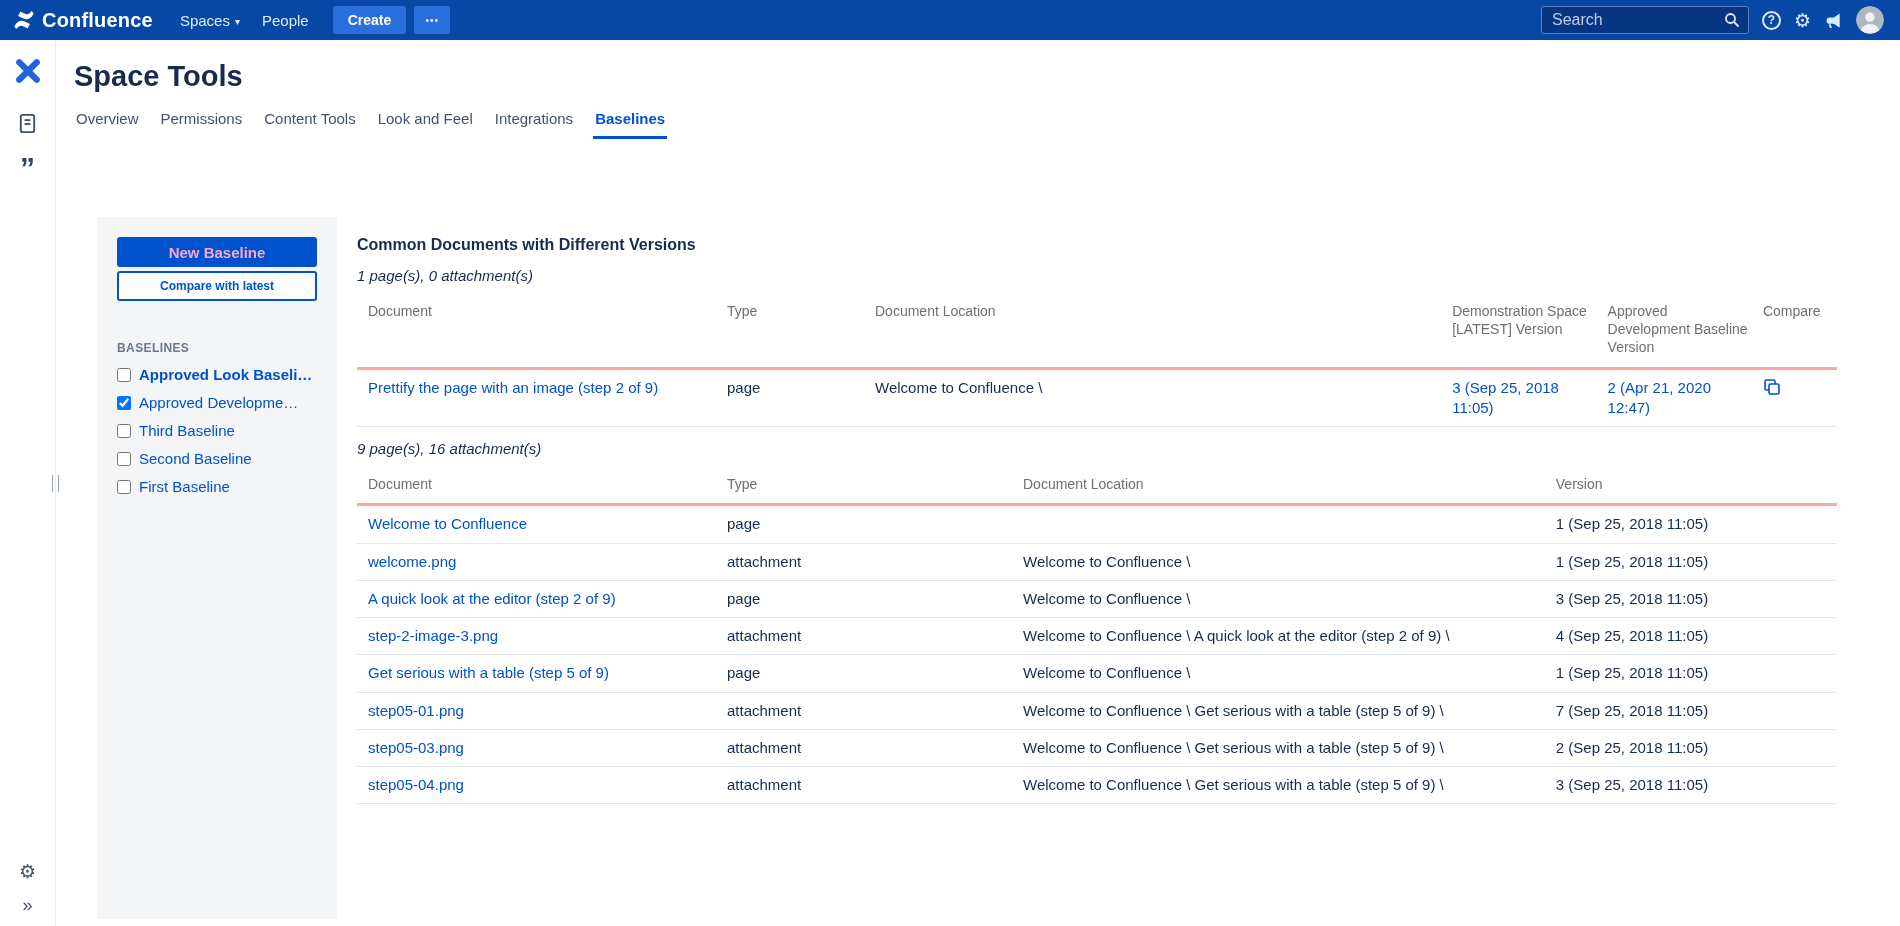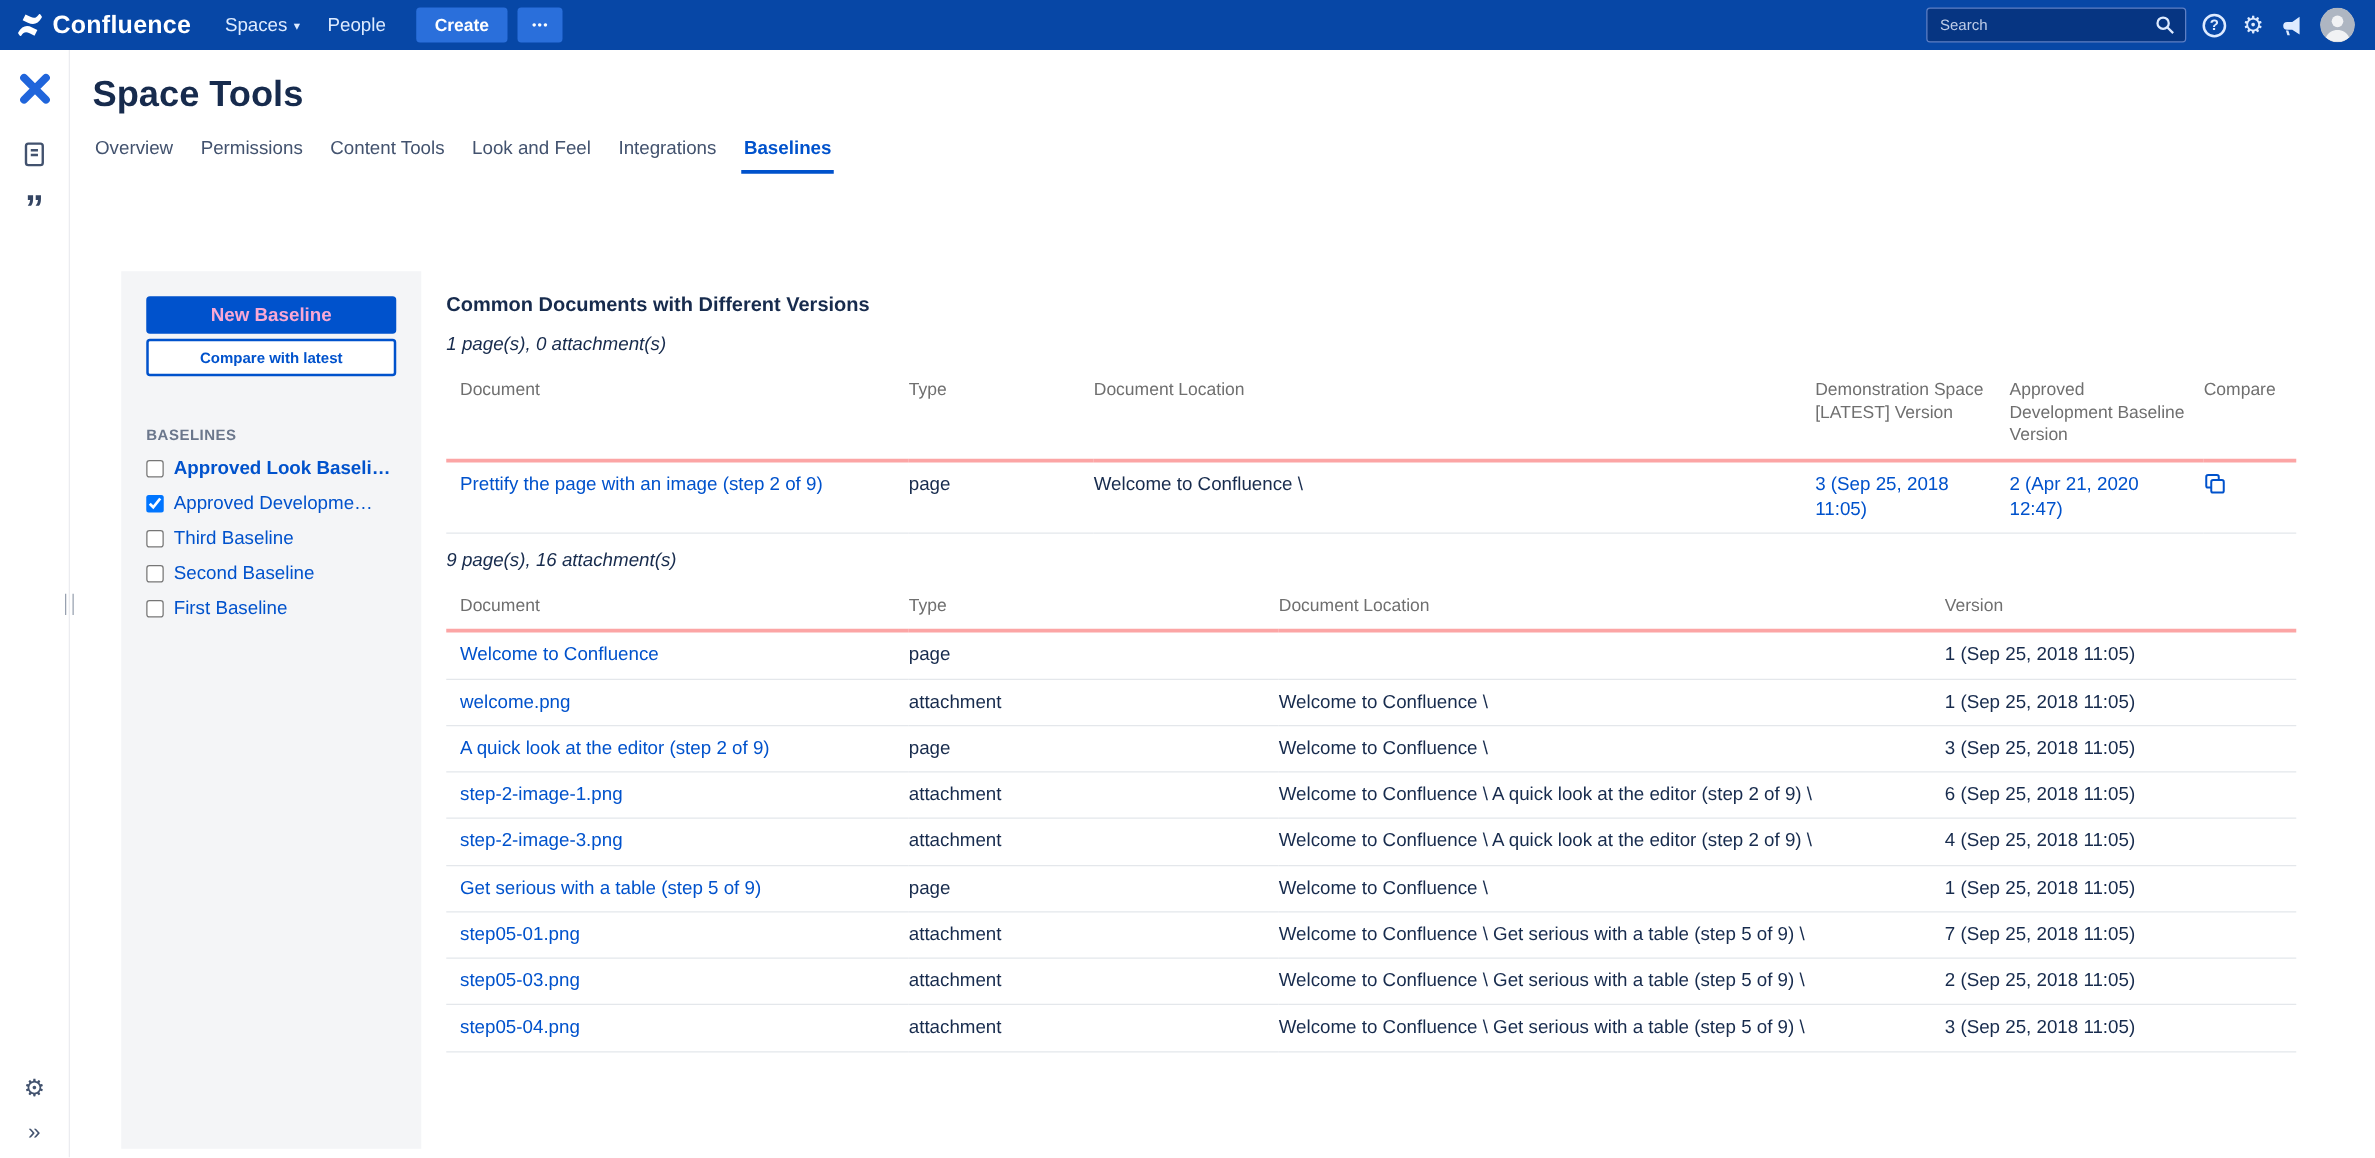--- a/index.html
+++ b/index.html
@@ -20,21 +20,21 @@
   .topnav{height:40px;background:var(--nav-bg);display:flex;align-items:center;padding:0 16px 0 12px;}
   .logo{display:flex;align-items:center;gap:6px;color:#fff;margin-right:16px;cursor:pointer;}
   .logo-text{font-size:20px;font-weight:600;letter-spacing:.2px;}
   .nav-menu{display:flex;align-items:center;height:40px;}
   .nav-item{display:flex;align-items:center;gap:5px;color:#DEEBFF;font-size:15px;padding:0 11px;height:40px;text-decoration:none;cursor:pointer;text-align:right;}
   .chev{font-size:10px;margin-top:2px;}
   .create-btn{margin-left:8px;height:28px;padding:0 15px;border:none;border-radius:3px;background:var(--create-btn);color:#fff;font-weight:bold;font-size:14px;font-family:inherit;cursor:pointer;}
   .more-btn{margin-left:8px;height:28px;width:36px;border:none;border-radius:3px;background:var(--create-btn);color:#fff;font-size:10px;letter-spacing:1px;font-family:inherit;cursor:pointer;padding:0;}
   .topnav-right{margin-left:auto;display:flex;align-items:center;gap:13px;}
   .search-box{display:flex;align-items:center;width:208px;height:28px;background:rgba(6,32,86,0.45);border:1px solid #5E7FC4;border-radius:3px;padding:0 8px;}
-  .search-input{flex:1;min-width:0;background:transparent;border:none;outline:none;color:#fff;font-size:12px;font-family:inherit;}
+  .search-input{flex:1;min-width:0;background:transparent;border:none;outline:none;color:#fff;font-size:16px;font-family:inherit;}
   .search-input::placeholder{color:#BFCDE8;}
   .icon-btn{background:none;border:none;padding:0;cursor:pointer;display:flex;align-items:center;justify-content:center;}
   .help-badge{width:19px;height:19px;border:2px solid #DEEBFF;border-radius:50%;color:#DEEBFF;font-size:12px;font-weight:bold;display:flex;align-items:center;justify-content:center;}
   .gear-glyph{color:#DEEBFF;font-size:19px;line-height:1;}
   .avatar{width:28px;height:28px;border-radius:50%;overflow:hidden;display:block;}
 
   
   .app{display:flex;height:886px;}
   .left-rail{width:56px;flex:none;border-right:1px solid #EBECF0;display:flex;flex-direction:column;align-items:center;padding:16px 0 12px;background:#fff;}
   .rail-logo{width:32px;height:32px;margin-bottom:24px;cursor:pointer;background:none;border:none;padding:0;}
@@ -322,26 +322,20 @@
                 <td><span>1 (Sep 25, 2018 11:05)</span></td>
               </tr>
 
               <tr>
                 <td><a class="doc-link">A quick look at the editor (step 2 of 9)</a></td>
                 <td><span>page</span></td>
                 <td><span>Welcome to Confluence \</span></td>
                 <td><span>3 (Sep 25, 2018 11:05)</span></td>
               </tr>
 
-              <tr>
-                <td><a class="doc-link">step-2-image-1.png</a></td>
-                <td><span>attachment</span></td>
-                <td><span>Welcome to Confluence \ A quick look at the editor (step 2 of 9) \</span></td>
-                <td><span>6 (Sep 25, 2018 11:05)</span></td>
-              </tr>
 
               <tr>
                 <td><a class="doc-link">step-2-image-3.png</a></td>
                 <td><span>attachment</span></td>
                 <td><span>Welcome to Confluence \ A quick look at the editor (step 2 of 9) \</span></td>
                 <td><span>4 (Sep 25, 2018 11:05)</span></td>
               </tr>
 
 
               <tr>

